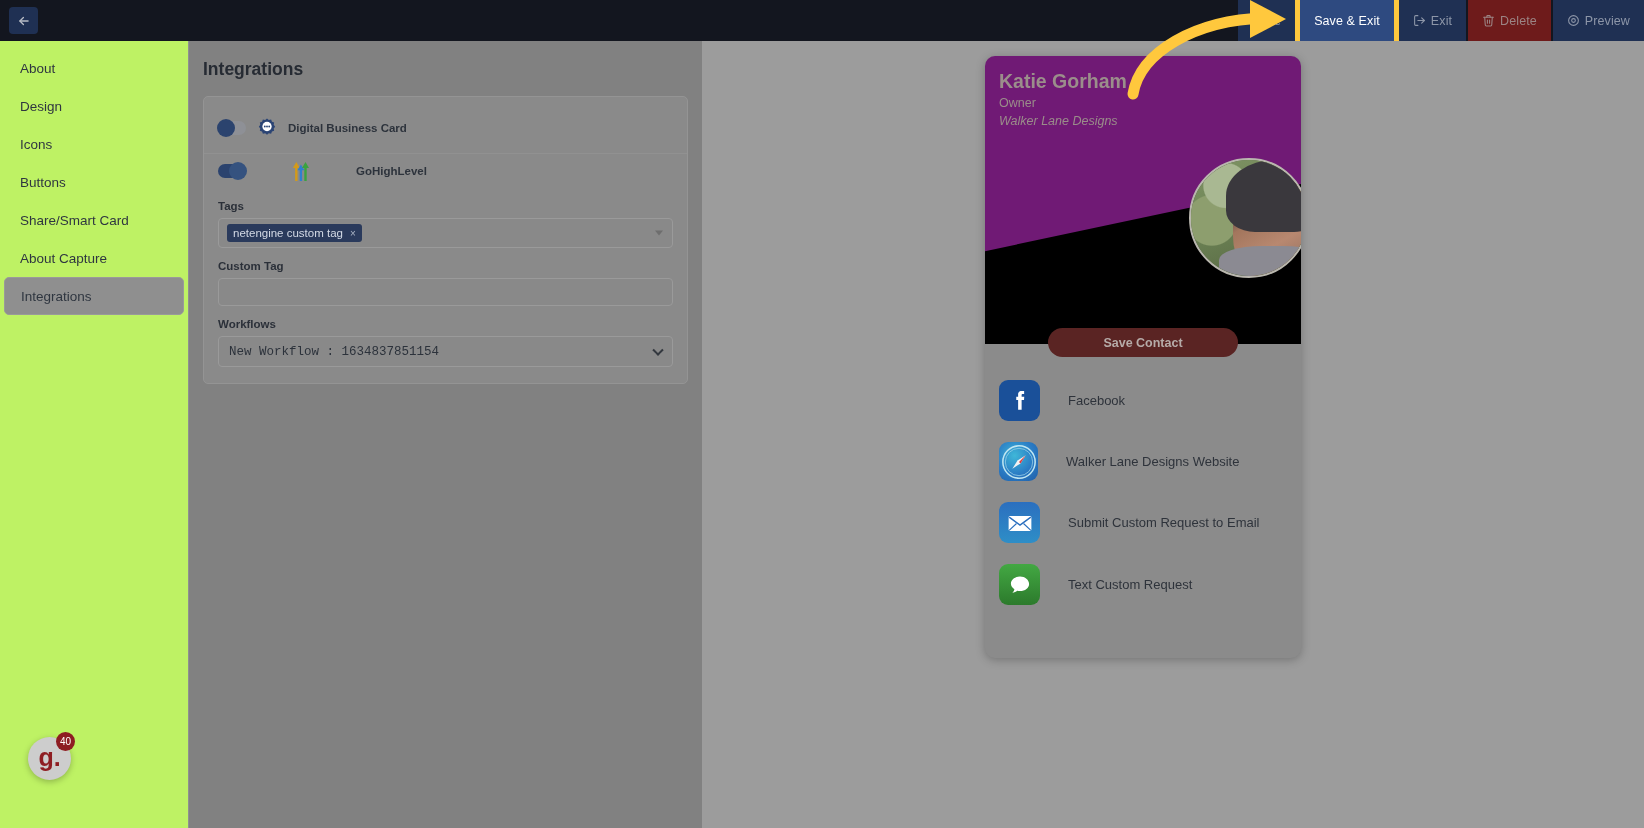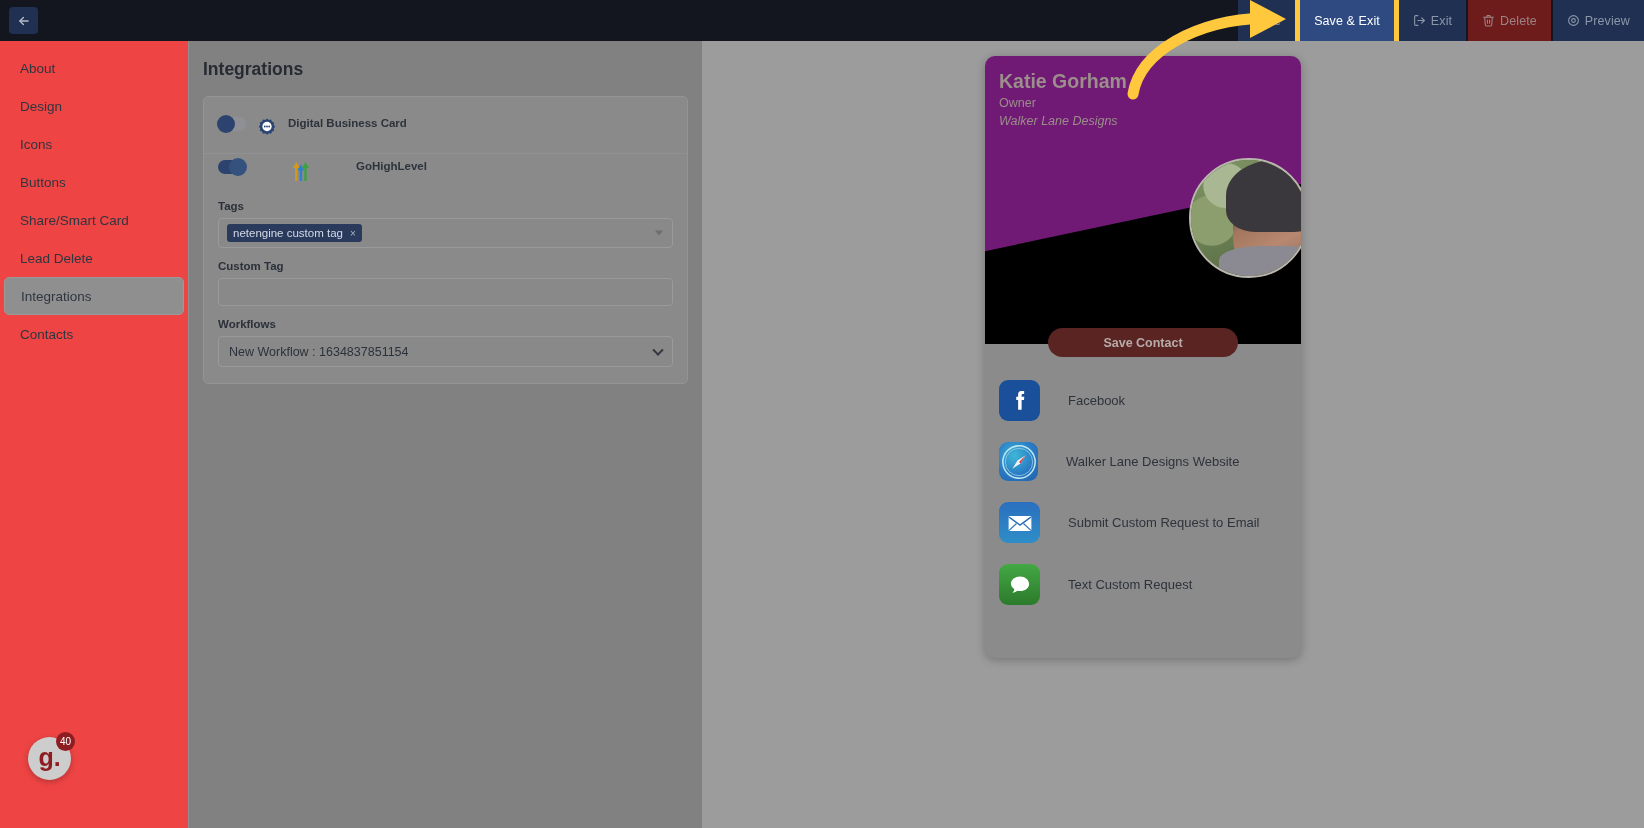--- a/index.html
+++ b/index.html
@@ -61,21 +61,21 @@
     position: relative;
     display: flex; align-items: center;
     padding: 4px 5px;
     background: #ffc83d;
   }
 
   
   .sidebar {
     position: absolute; left: 0; top: 41px;
     width: 188px; height: 787px;
-    background: #ef4444;
+    background: #bef264;
     padding-top: 8px;
   }
   .side-item {
     height: 38px;
     display: flex; align-items: center;
     padding-left: 16px;
     font-size: 13.5px;
     color: #2f3640;
     cursor: pointer;
     border-radius: 5px;
@@ -99,21 +99,21 @@
     padding: 18px 0 16px 14px;
   }
   .card-panel {
     margin: 0 14px;
     background: #8a8a8a;
     border: 1px solid #949494;
     border-radius: 5px;
     padding: 14px 0 16px 0;
   }
   .integration-row {
-    display: flex; 
+    display: flex; align-items: center;
     gap: 10px;
     padding: 6px 14px 14px 14px;
     border-bottom: 1px solid #919191;
   }
   .integration-row.last { border-bottom: none; padding-bottom: 6px; gap: 44px; }
 
   .toggle {
     width: 28px; height: 14px;
     border-radius: 7px;
     position: relative;
@@ -172,20 +172,21 @@
     width: 100%; height: 31px;
     background: #898989;
     border: 1px solid #9a9a9a;
     border-radius: 4px;
     display: flex; align-items: center;
     padding: 0 10px;
     font-size: 12.5px;
     color: #2c323b;
     position: relative;
     cursor: pointer;
+    font-family: Liberation Mono, monospace;
   }
   .chev {
     position: absolute; right: 10px; top: 50%;
     margin-top: -3px;
     width: 8px; height: 8px;
     border-right: 2px solid #33383f;
     border-bottom: 2px solid #33383f;
     transform: rotate(45deg) translate(-2px,-2px);
   }
 
@@ -401,27 +402,24 @@
     <div class="side-item">
       <span>Icons</span>
     </div>
     <div class="side-item">
       <span>Buttons</span>
     </div>
     <div class="side-item">
       <span>Share/Smart Card</span>
     </div>
     <div class="side-item">
-      <span>Lead Delete</span>
+      <span>About Capture</span>
     </div>
     <div class="side-item selected">
       <span>Integrations</span>
-    </div>
-    <div class="side-item">
-      <span>Contacts</span>
     </div>
   </div>
 
   <div class="main">
     <div class="main-title">Integrations</div>
 
     <div class="card-panel">
 
       <div class="integration-row">
         <div class="toggle">

